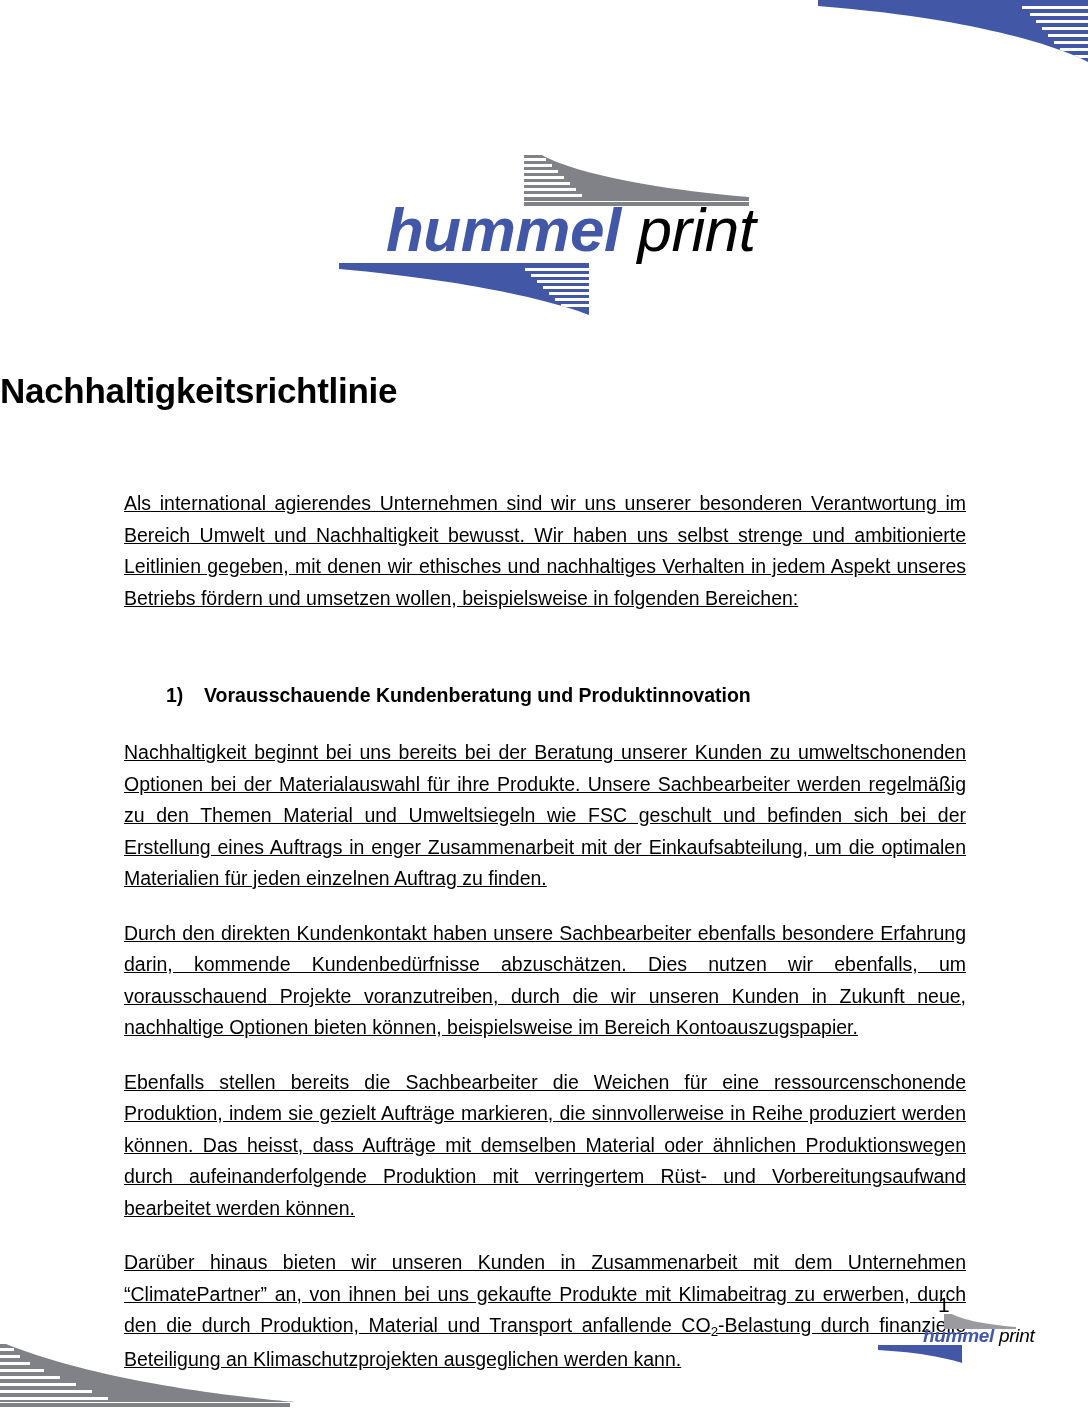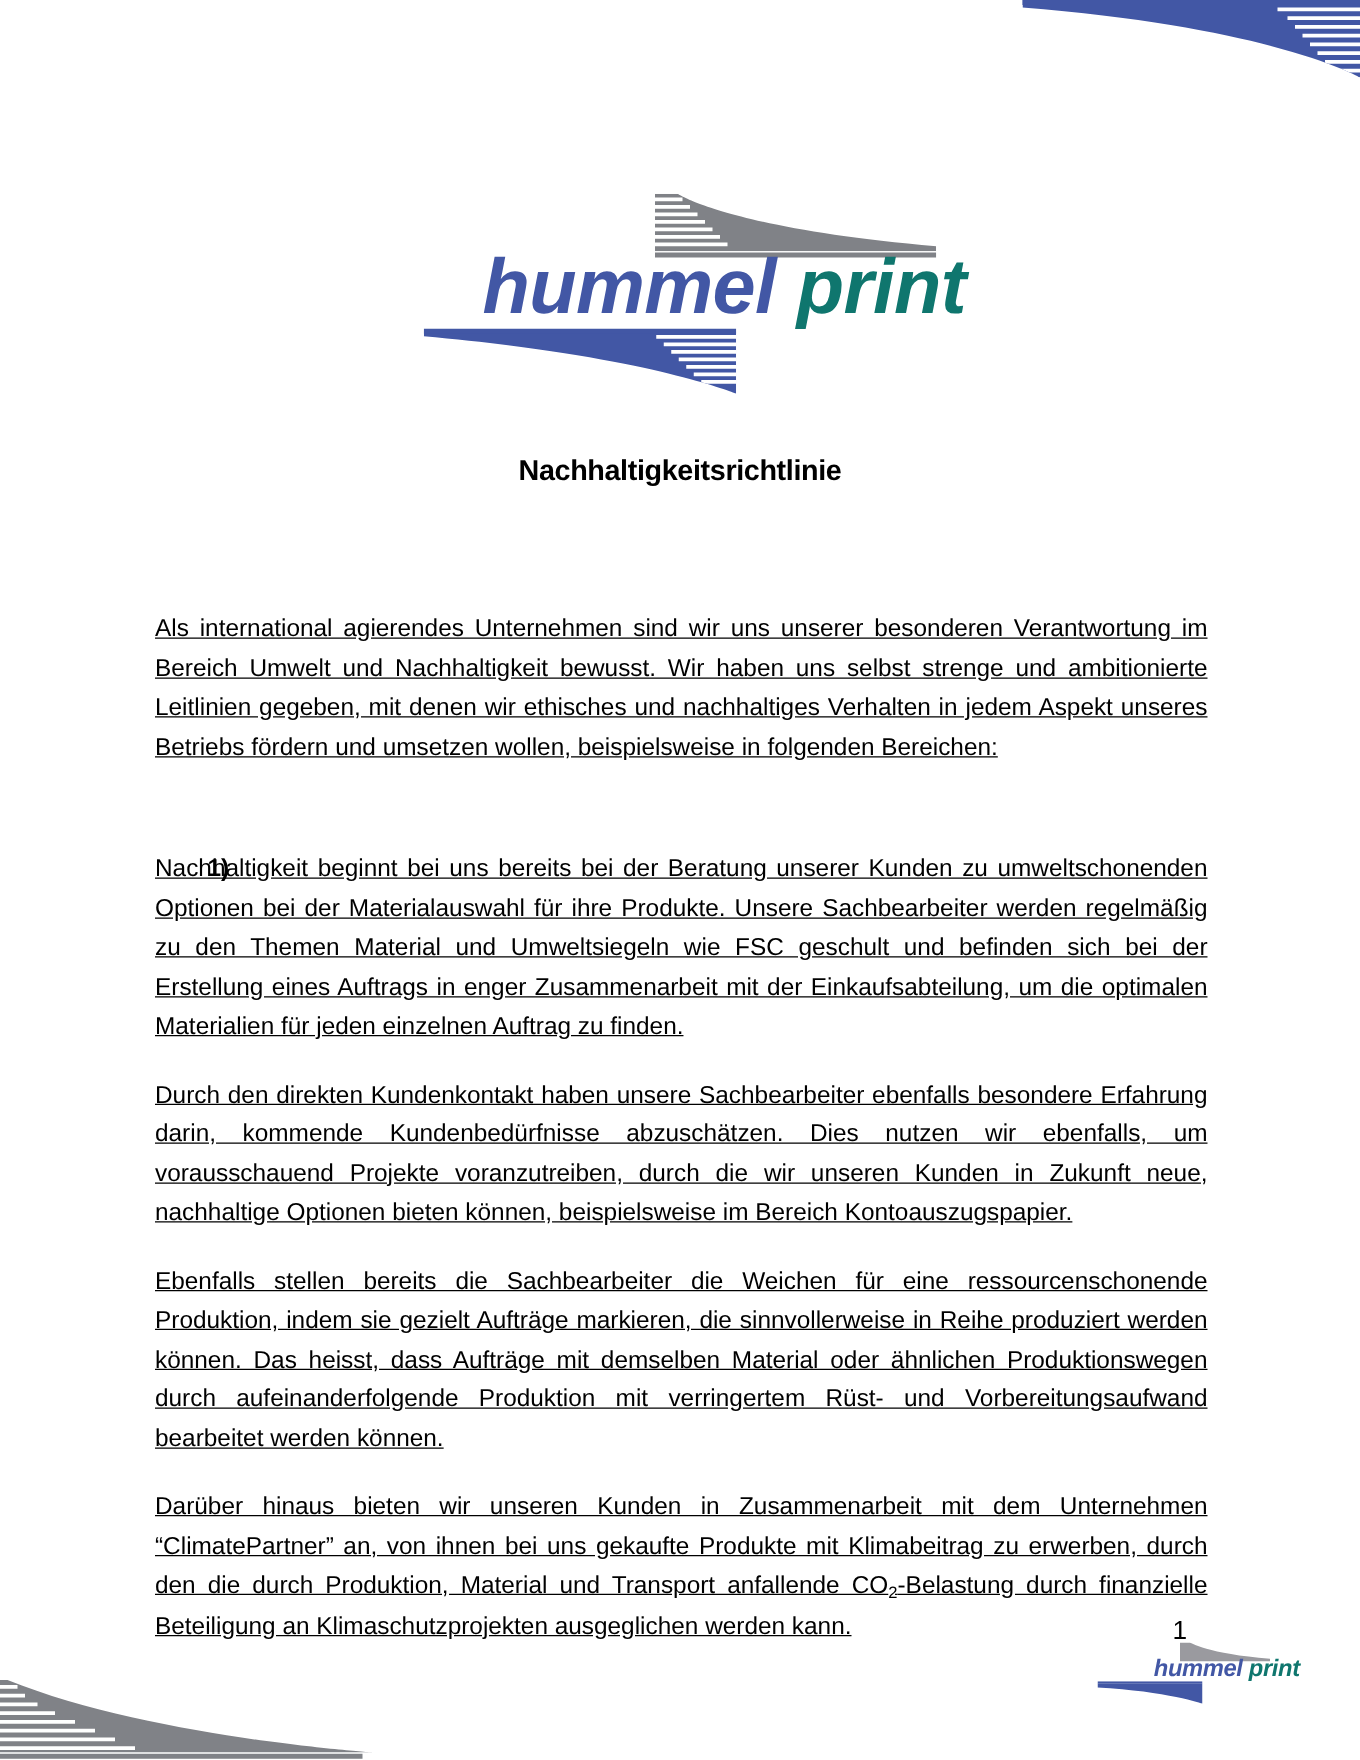--- a/index.html
+++ b/index.html
@@ -66,37 +66,36 @@
     width: 410px;
     height: 74px;
     font-size: 62px;
     font-style: italic;
     font-weight: bold;
     letter-spacing: -0.5px;
     white-space: nowrap;
     line-height: 74px;
   }
   .wm-hummel { color: #4257a5; margin-left: 47px; }
-  .wm-print  { color: #0f766e; font-weight: bold; }
+  .wm-print  { color: #000000; font-weight: normal; }
   .logo-swoosh-bottom {
     position: absolute;
     left: 0;
     top: 104px;
     width: 250px;
     height: 56px;
   }
 
   
   .doc-title {
     position: absolute;
     left: 0;
     right: 0;
     top: 348px;
-    text-align: center;
-    font-size: 23px;
+    font-size: 35px;
     font-weight: bold;
     letter-spacing: -0.3px;
     color: #000;
   }
 
   
   .content {
     position: absolute;
     left: 124px;
     top: 472px;
@@ -292,20 +291,21 @@
   </div>
 
   <h1 class="doc-title">Nachhaltigkeitsrichtlinie</h1>
 
   <div class="content">
 
     <p class="body-text lead">Als international agierendes Unternehmen sind wir uns unserer besonderen Verantwortung im Bereich Umwelt und Nachhaltigkeit bewusst. Wir haben uns selbst strenge und ambitionierte Leitlinien gegeben, mit denen wir ethisches und nachhaltiges Verhalten in jedem Aspekt unseres Betriebs fördern und umsetzen wollen, beispielsweise in folgenden Bereichen:</p>
 
     <div class="section-heading">
       <span class="num">1)</span>
+      <span class="htext">Vorausschauende Kundenberatung und Produktinnovation</span>
     </div>
 
     <p class="body-text">Nachhaltigkeit beginnt bei uns bereits bei der Beratung unserer Kunden zu umweltschonenden Optionen bei der Materialauswahl für ihre Produkte. Unsere Sachbearbeiter werden regelmäßig zu den Themen Material und Umweltsiegeln wie FSC geschult und befinden sich bei der Erstellung eines Auftrags in enger Zusammenarbeit mit der Einkaufsabteilung, um die optimalen Materialien für jeden einzelnen Auftrag zu finden.</p>
 
     <p class="body-text">Durch den direkten Kundenkontakt haben unsere Sachbearbeiter ebenfalls besondere Erfahrung darin, kommende Kundenbedürfnisse abzuschätzen. Dies nutzen wir ebenfalls, um vorausschauend Projekte voranzutreiben, durch die wir unseren Kunden in Zukunft neue, nachhaltige Optionen bieten können, beispielsweise im Bereich Kontoauszugspapier.</p>
 
     <p class="body-text">Ebenfalls stellen bereits die Sachbearbeiter die Weichen für eine ressourcenschonende Produktion, indem sie gezielt Aufträge markieren, die sinnvollerweise in Reihe produziert werden können. Das heisst, dass Aufträge mit demselben Material oder ähnlichen Produktionswegen durch aufeinanderfolgende Produktion mit verringertem Rüst- und Vorbereitungsaufwand bearbeitet werden können.</p>
 
     <p class="body-text"><span>Darüber hinaus bieten wir unseren Kunden in Zusammenarbeit mit dem Unternehmen “ClimatePartner” an, von ihnen bei uns gekaufte Produkte mit Klimabeitrag zu erwerben, durch den die durch Produktion, Material und Transport anfallende CO</span><sub>2</sub><span>-Belastung durch finanzielle Beteiligung an Klimaschutzprojekten ausgeglichen werden kann.</span></p>
 

